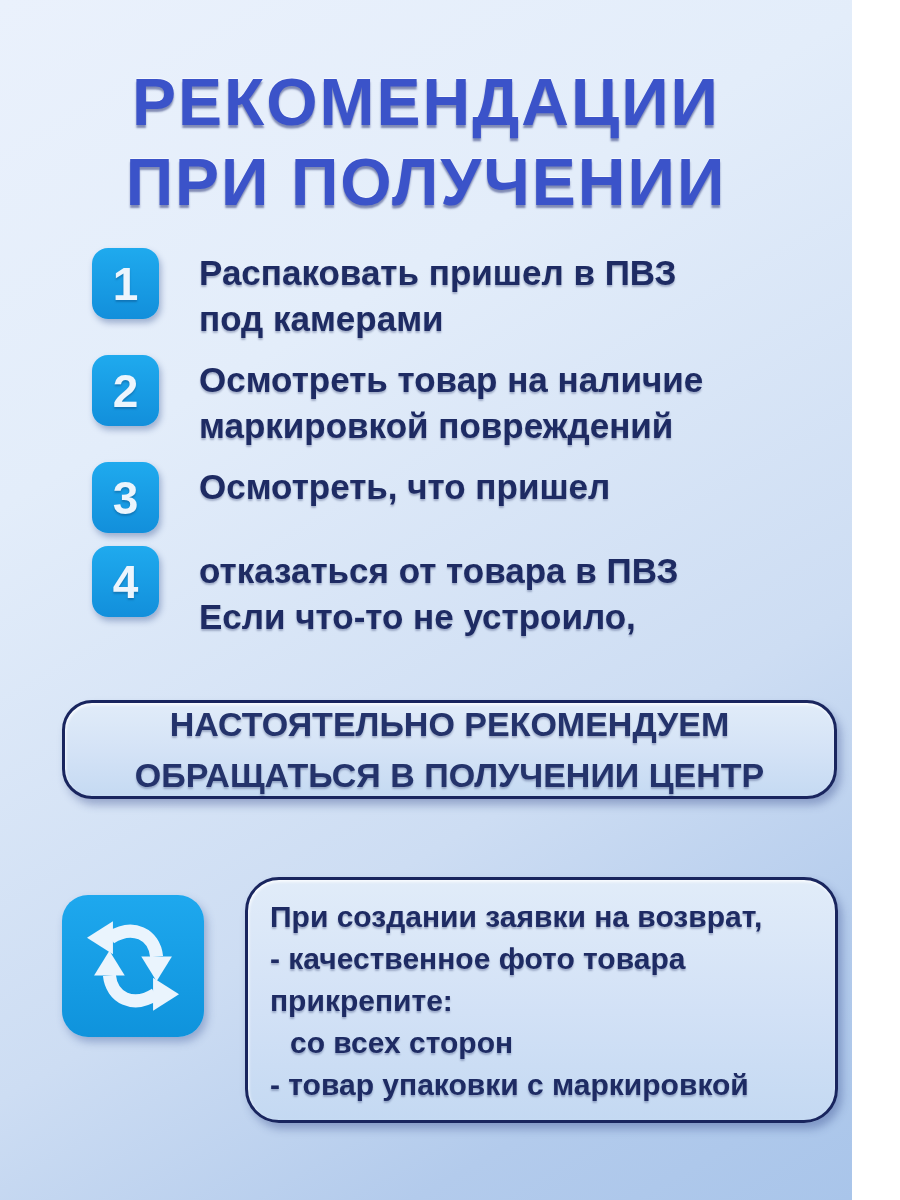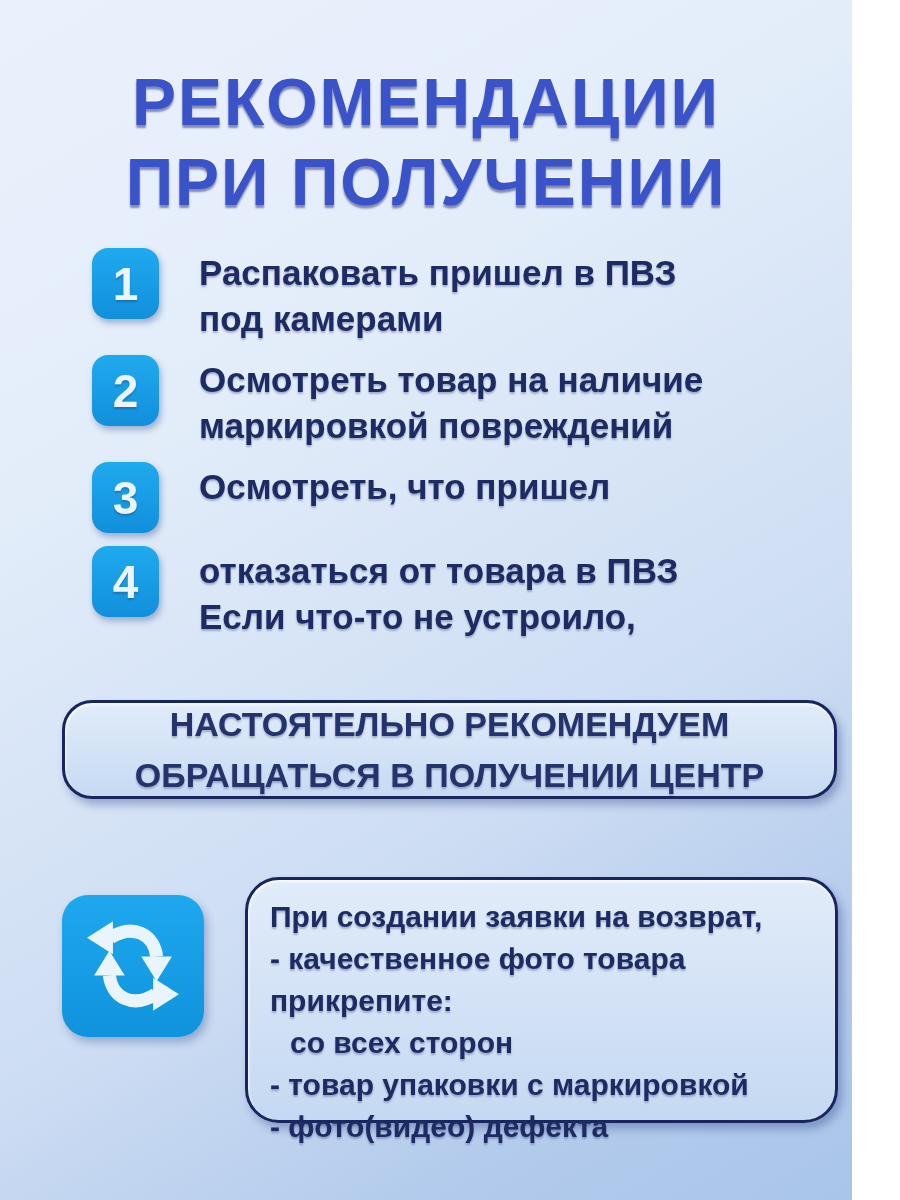--- a/index.html
+++ b/index.html
@@ -140,16 +140,15 @@
       </g>
     </svg>
   </div>
 
   <div class="note-box">
     <div class="note-line">При создании заявки на возврат,</div>
     <div class="note-line">- качественное фото товара</div>
     <div class="note-line">прикрепите:</div>
     <div class="note-line cont">со всех сторон</div>
     <div class="note-line">- товар упаковки с маркировкой</div>
-    <div class="note-line">- фото(видео) дефекта</div>
   </div>
 
 </div>
 
 </body></html>

